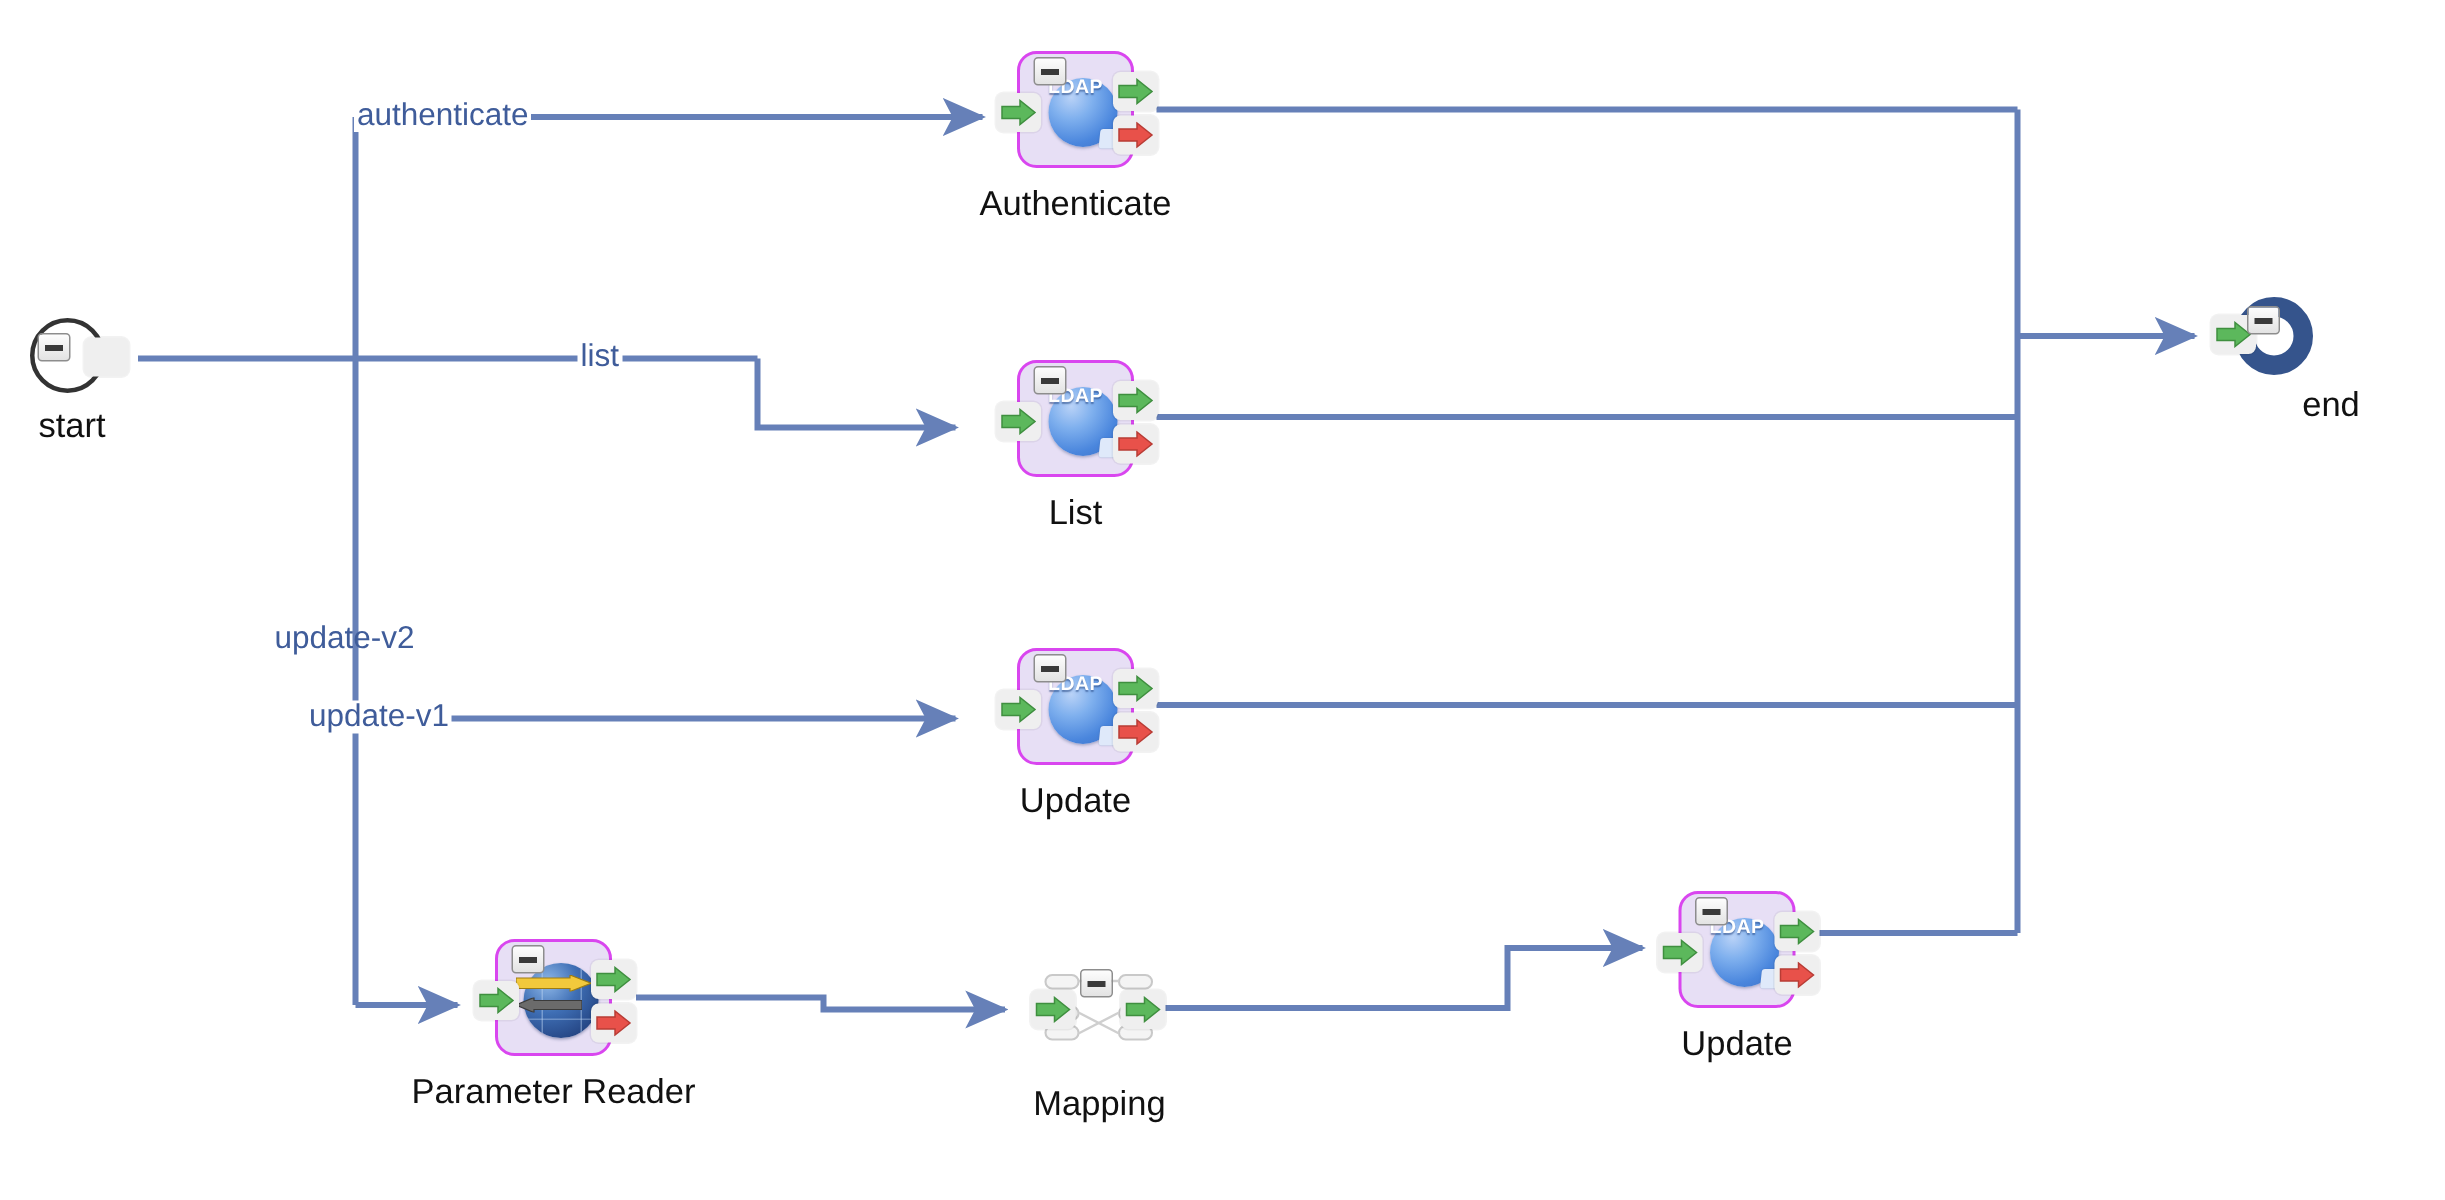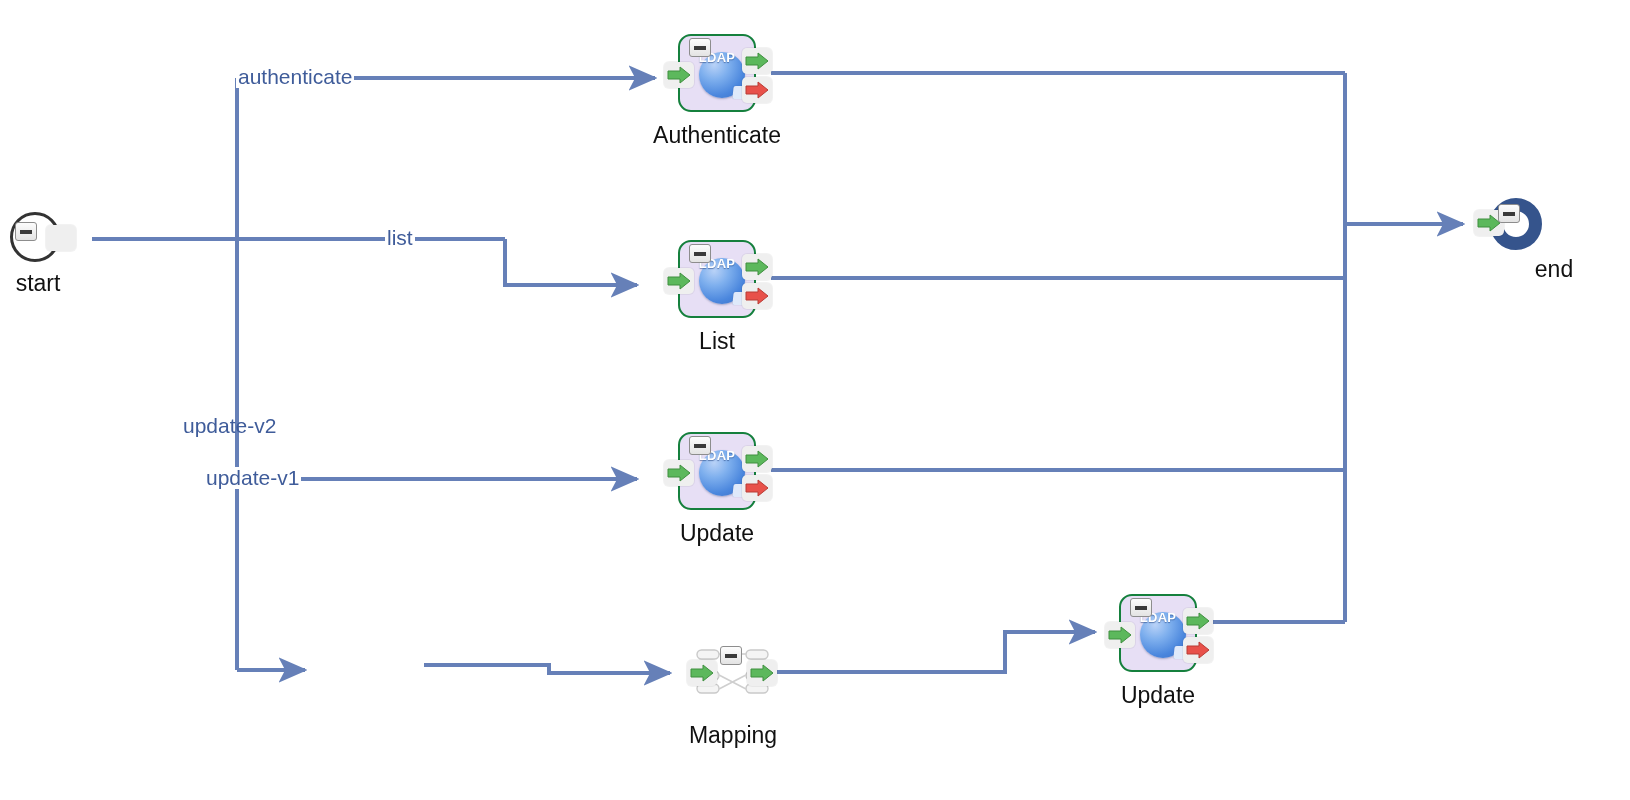--- a/index.html
+++ b/index.html
@@ -7,21 +7,21 @@
        font-family:"Liberation Sans","DejaVu Sans",sans-serif;}
   #canvas{position:relative;width:1630px;height:800px;background:#fff;}
 
   
   .edge-layer{position:absolute;left:0;top:0;width:1630px;height:800px;}
 
   
   .node{position:absolute;}
   .nodebox{
     position:relative;width:78px;height:78px;
-    background:#e7dff5;border:2px solid #15803d;border-radius:13px;
+    background:#e7dff5;border:2px solid #d946ef;border-radius:13px;
     box-sizing:border-box;
   }
   .nodebox.plain{background:transparent;border:none;}
 
   
   .ldap-sphere{
     position:absolute;left:19px;top:16px;width:46px;height:46px;border-radius:50%;
     background:radial-gradient(circle at 33% 28%, #b9d2f7 0%, #7fb0ee 32%, #4a86dd 68%, #3b6fc4 100%);
     box-shadow:0 1px 2px rgba(40,60,110,.35);
   }
@@ -140,21 +140,21 @@
 
       <path d="M 1345 224 L 1463 224" marker-end="url(#ah)"></path>
     </g>
   </svg>
 
   <div class="edge-label" style="left:236px;top:66px;">authenticate</div>
   <div class="edge-label" style="left:385px;top:227px;">list</div>
   <div class="edge-label" style="left:181px;top:415px;background:transparent;">update-v2</div>
   <div class="edge-label" style="left:204px;top:467px;">update-v1</div>
 
-  <div class="node" style="left:10px;top:212px;width:78px;height:56px;">
+  <div class="node" style="left:20px;top:212px;width:78px;height:56px;">
     <div class="start-circle" style="left:0;top:0;"></div>
     <div class="badge" style="left:5px;top:10px;">
         <i></i>
       </div>
     <div class="port bare" style="left:36px;top:13px;">
       <div class="port" style="left:0;top:0;"></div>
       <svg width="24" height="18" viewBox="0 0 24 18" style="left:3px;top:4px;">
         <path d="M1 5 H13 V1 L23 9 L13 17 V13 H1 Z" fill="#5cb85c" stroke="#3f8f3f" stroke-width="1"></path>
       </svg>
     </div>
@@ -232,20 +232,50 @@
       </div>
       <div class="port" style="left:62px;top:41px;">
         <svg width="24" height="18" viewBox="0 0 24 18">
             <path d="M1 5 H13 V1 L23 9 L13 17 V13 H1 Z" fill="#e8514a" stroke="#b83c35" stroke-width="1"></path>
           </svg>
       </div>
     </div>
     <div class="caption" style="top:88px;">Update</div>
   </div>
 
+  <div class="node" style="left:330px;top:626px;">
+    <div class="nodebox">
+      <div class="globe"></div>
+      <svg class="arrow-yellow" viewBox="0 0 50 11">
+        <path d="M0 2 H36 V0 L50 5.5 L36 11 V9 H0 Z" fill="#f2c93c" stroke="#9d7c12" stroke-width="0.8"></path>
+      </svg>
+      <svg class="arrow-gray" viewBox="0 0 44 10">
+        <path d="M44 2 H12 V0 L0 5 L12 10 V8 H44 Z" fill="#6b6b6b" stroke="#3b3b3b" stroke-width="0.8"></path>
+      </svg>
+      <div class="badge">
+          <i></i>
+        </div>
+      <div class="port" style="left:-16px;top:26px;">
+        <svg width="24" height="18" viewBox="0 0 24 18">
+            <path d="M1 5 H13 V1 L23 9 L13 17 V13 H1 Z" fill="#5cb85c" stroke="#3f8f3f" stroke-width="1"></path>
+          </svg>
+      </div>
+      <div class="port" style="left:62px;top:12px;">
+        <svg width="24" height="18" viewBox="0 0 24 18">
+            <path d="M1 5 H13 V1 L23 9 L13 17 V13 H1 Z" fill="#5cb85c" stroke="#3f8f3f" stroke-width="1"></path>
+          </svg>
+      </div>
+      <div class="port" style="left:62px;top:41px;">
+        <svg width="24" height="18" viewBox="0 0 24 18">
+            <path d="M1 5 H13 V1 L23 9 L13 17 V13 H1 Z" fill="#e8514a" stroke="#b83c35" stroke-width="1"></path>
+          </svg>
+      </div>
+    </div>
+    <div class="caption" style="top:88px;">Parameter Reader</div>
+  </div>
 
   <div class="node" style="left:694px;top:634px;">
     <div class="nodebox plain">
       <svg class="map-icon" viewBox="0 0 78 78">
         <g fill="#f4f4f4" stroke="#c9c9c9" stroke-width="1.4">
           <rect x="3" y="16" width="22" height="9" rx="4.5"></rect>
           <rect x="3" y="37" width="22" height="9" rx="4.5"></rect>
           <rect x="3" y="50" width="22" height="9" rx="4.5"></rect>
           <rect x="52" y="16" width="22" height="9" rx="4.5"></rect>
           <rect x="52" y="37" width="22" height="9" rx="4.5"></rect>

